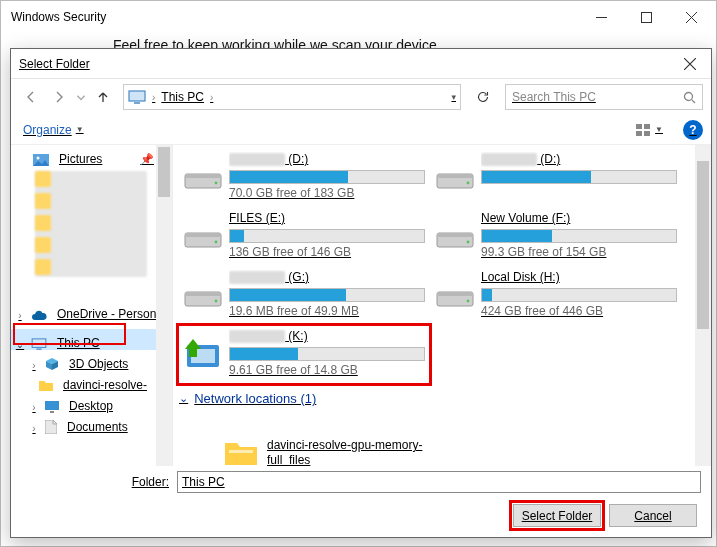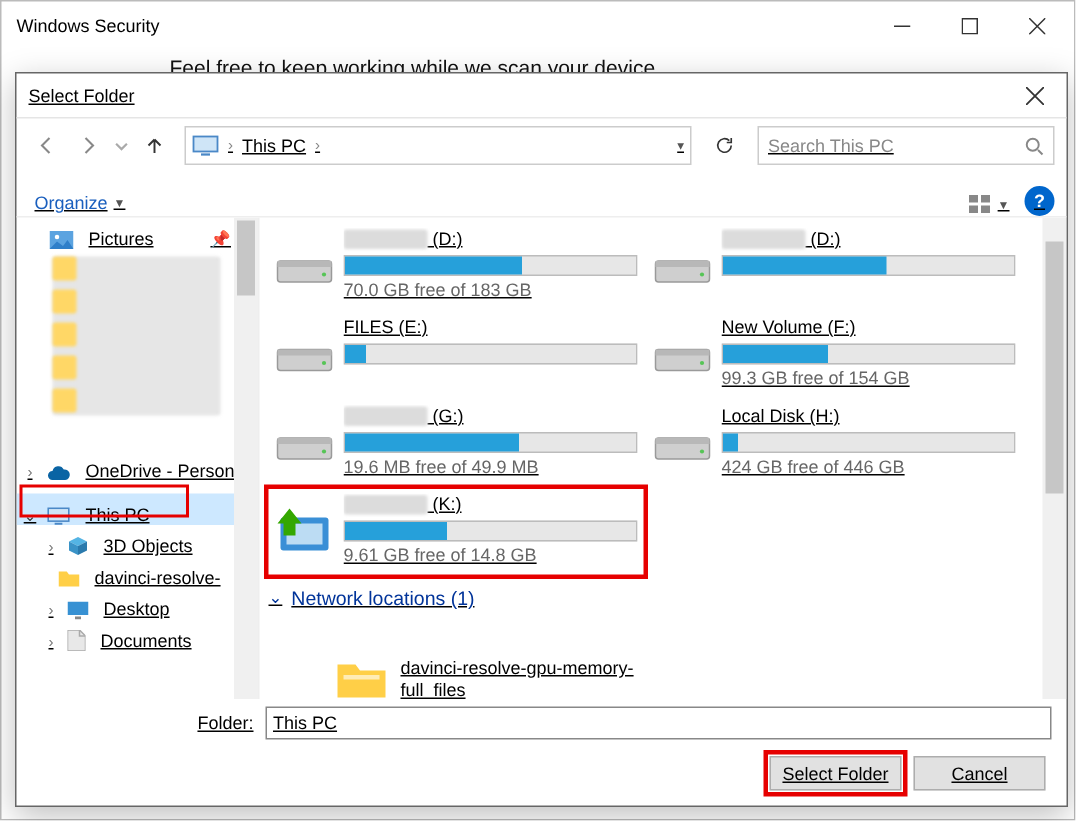--- a/index.html
+++ b/index.html
@@ -26,21 +26,21 @@
 .addrbar { flex: 1; height: 26px; border: 1px solid #ccc; display: flex; align-items: center; padding: 0 4px; gap: 6px; font-size: 12px; margin: 0 4px; }
 .addrbar .pc-icon { width: 18px; height: 14px; flex-shrink: 0; }
 .addrbar .sep { color: #888; font-size: 10px; }
 .addrbar .spacer { flex: 1; }
 .addrbar .drop { font-size: 9px; color: #555; }
 .refresh-btn { width: 28px; height: 26px; border: 1px solid transparent; display: flex; align-items: center; justify-content: center; margin-right: 4px; }
 .searchbox { width: 198px; height: 26px; border: 1px solid #ccc; display: flex; align-items: center; padding: 0 6px; font-size: 12px; color: #888; gap: 6px; }
 .searchbox span { flex: 1; }
 .searchbox svg { width: 13px; height: 13px; }
 
-.toolbar { display: flex; align-items: flex-end; height: 30px; padding: 0 8px; font-size: 12px; border-bottom: 1px solid #eee; gap: 6px; }
+.toolbar { display: flex; align-items: center; height: 30px; padding: 0 8px; font-size: 12px; border-bottom: 1px solid #eee; gap: 16px; }
 .tool-btn { color: #1a5fbe; padding: 2px 4px; display: flex; align-items: center; gap: 4px; }
 .tool-btn .caret { font-size: 8px; color: #555; }
 .spacer { flex: 1; }
 .help-btn { width: 20px; height: 20px; border-radius: 50%; background: #0066cc; color: #fff; display: flex; align-items: center; justify-content: center; font-size: 12px; font-weight: bold; }
 .view-btn svg { width: 15px; height: 12px; }
 
 
 .body { flex: 1; display: flex; overflow: hidden; }
 .sidebar { width: 162px; border-right: 1px solid #eee; position: relative; font-size: 12px; overflow: hidden; }
 .sbscroll { position: absolute; right: 0; top: 0; bottom: 0; width: 16px; background: #f0f0f0; }
@@ -306,20 +306,21 @@
     <div class="drive-icon"><svg viewBox="0 0 40 36">
                 <rect x="2" y="16" width="36" height="14" rx="2" fill="#cfcfcf" stroke="#9a9a9a"></rect>
                 <rect x="2" y="16" width="36" height="4" fill="#b8b8b8"></rect>
                 <circle cx="33" cy="25" r="1.4" fill="#56c556"></circle>
               </svg></div>
     <div class="drive-info">
       <div class="drive-name">FILES (E:)</div>
       <div class="drive-bar">
                 <div class="drive-fill" style="width:7%"></div>
               </div>
+      <div class="drive-free">136 GB free of 146 GB</div>
     </div>
           </div>
           <div class="drive">
     <div class="drive-icon"><svg viewBox="0 0 40 36">
                 <rect x="2" y="16" width="36" height="14" rx="2" fill="#cfcfcf" stroke="#9a9a9a"></rect>
                 <rect x="2" y="16" width="36" height="4" fill="#b8b8b8"></rect>
                 <circle cx="33" cy="25" r="1.4" fill="#56c556"></circle>
               </svg></div>
     <div class="drive-info">
       <div class="drive-name">New Volume (F:)</div>

